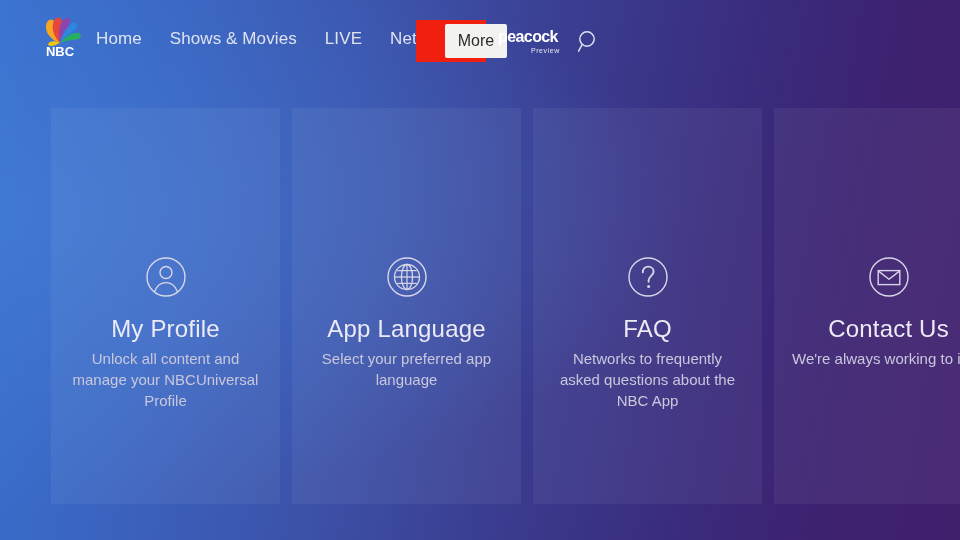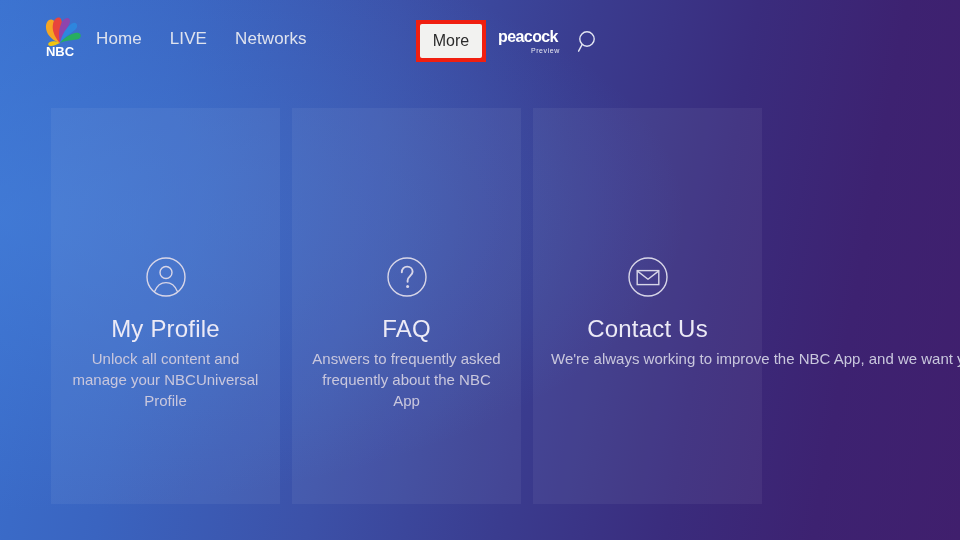--- a/index.html
+++ b/index.html
@@ -43,20 +43,21 @@
     box-sizing:border-box;
     padding:4px;
   }
   .more-btn{
     width:100%;height:100%;
     background:#f2f2f0;
     color:#2b2b2b;font-size:16px;
     display:flex;align-items:center;justify-content:center;
     border-radius:2px;
     box-sizing:border-box;
+    margin-left:25px;
   }
 
   .peacock{
     position:absolute;left:494px;top:29px;
     width:68px;text-align:center;color:#ffffff;
     line-height:1;
   }
   .peacock .pk-main{
     font-size:16px;font-weight:700;letter-spacing:-0.6px;
     display:block;
@@ -117,20 +118,21 @@
           <path d="M16 27 C16 27 18 16 26 9 C30 5 34 7 33 11 C32 15 23 18 16 27 Z" fill="#2e86de"></path>
           <path d="M16 27 C16 27 22 19 31 17 C36 16 38 19 36 22 C33 25 24 23 16 27 Z" fill="#27ae60"></path>
           <path d="M16 27 C16 27 10 24 6 26 C3 27.5 4 30 7 30 C10 30 13 28 16 27 Z" fill="#f1c40f"></path>
         </g>
         <text x="22" y="41" text-anchor="middle" fill="#ffffff" font-size="13" font-weight="700" font-family="Liberation Sans, sans-serif">NBC</text>
       </svg>
     </div>
 
     <div class="navlinks">
       <div class="navitem">Home</div>
+      <div class="navitem">Shows &amp; Movies</div>
       <div class="navitem">LIVE</div>
       <div class="navitem">Networks</div>
     </div>
 
     <div class="more-wrap">
       <div class="more-btn">More</div>
     </div>
 
     <div class="peacock">
       <span class="pk-main">peacock</span>
@@ -152,31 +154,46 @@
         <svg width="48" height="48" viewBox="0 0 48 48">
           <circle cx="24" cy="24" r="19" fill="none" stroke="#d8d6e8" stroke-width="1.4"></circle>
           <circle cx="24" cy="19.5" r="6" fill="none" stroke="#d8d6e8" stroke-width="1.4"></circle>
           <path d="M12.6 38.5 C15 32.5 19.2 29.6 24 29.6 C28.8 29.6 33 32.5 35.4 38.5" fill="none" stroke="#d8d6e8" stroke-width="1.4" stroke-linecap="round"></path>
         </svg>
       </div>
       <div class="title">My Profile</div>
       <div class="desc">Unlock all content and manage your NBCUniversal Profile</div>
     </div>
 
+    <div class="card">
+      <div class="icon">
+        <svg width="48" height="48" viewBox="0 0 48 48">
+          <circle cx="24" cy="24" r="19" fill="none" stroke="#d8d6e8" stroke-width="1.4"></circle>
+          <circle cx="24" cy="24" r="12.5" fill="none" stroke="#d8d6e8" stroke-width="1.3"></circle>
+          <ellipse cx="24" cy="24" rx="5.6" ry="12.5" fill="none" stroke="#d8d6e8" stroke-width="1.3"></ellipse>
+          <line x1="11.5" y1="24" x2="36.5" y2="24" stroke="#d8d6e8" stroke-width="1.3"></line>
+          <line x1="14.3" y1="17.6" x2="33.7" y2="17.6" stroke="#d8d6e8" stroke-width="1.2"></line>
+          <line x1="14.3" y1="30.4" x2="33.7" y2="30.4" stroke="#d8d6e8" stroke-width="1.2"></line>
+          <line x1="24" y1="11.5" x2="24" y2="36.5" stroke="#d8d6e8" stroke-width="1.2"></line>
+        </svg>
+      </div>
+      <div class="title">App Language</div>
+      <div class="desc">Select your preferred app language</div>
+    </div>
 
     <div class="card">
       <div class="icon">
         <svg width="48" height="48" viewBox="0 0 48 48">
           <circle cx="24" cy="24" r="19" fill="none" stroke="#d8d6e8" stroke-width="1.4"></circle>
           <path d="M18.8 19.3 C18.8 15.8 21.2 13.6 24.2 13.6 C27.4 13.6 29.6 15.8 29.6 18.7 C29.6 22.6 24.6 23.2 24.6 27.6 L24.6 28.8" fill="none" stroke="#d8d6e8" stroke-width="1.9" stroke-linecap="round"></path>
           <circle cx="24.6" cy="33.6" r="1.5" fill="#d8d6e8"></circle>
         </svg>
       </div>
       <div class="title">FAQ</div>
-      <div class="desc">Answers to frequently asked frequently about the NBC App</div>
+      <div class="desc">Networks to frequently asked questions about the NBC App</div>
     </div>
 
     <div class="card clipped">
       <div class="icon">
         <svg width="48" height="48" viewBox="0 0 48 48">
           <circle cx="24" cy="24" r="19" fill="none" stroke="#d8d6e8" stroke-width="1.4"></circle>
           <rect x="13.2" y="17.6" width="21.6" height="14" fill="none" stroke="#d8d6e8" stroke-width="1.4"></rect>
           <path d="M13.2 17.9 L24 26.2 L34.8 17.9" fill="none" stroke="#d8d6e8" stroke-width="1.4" stroke-linejoin="round"></path>
         </svg>
       </div>

